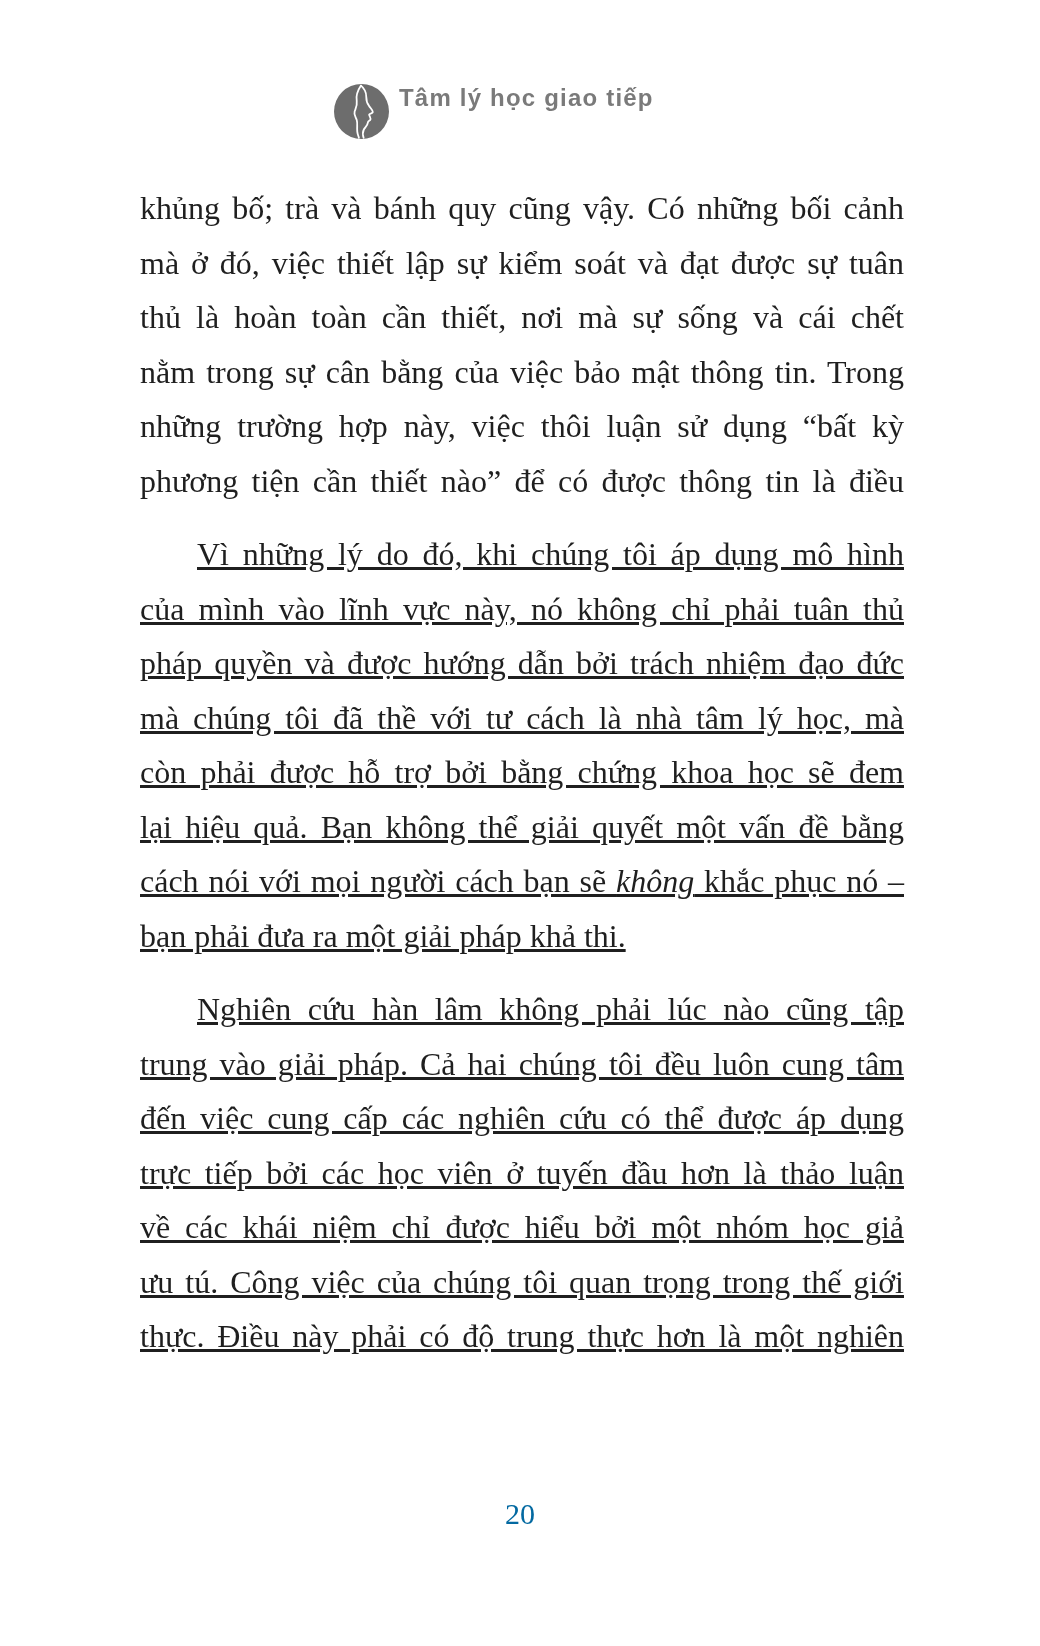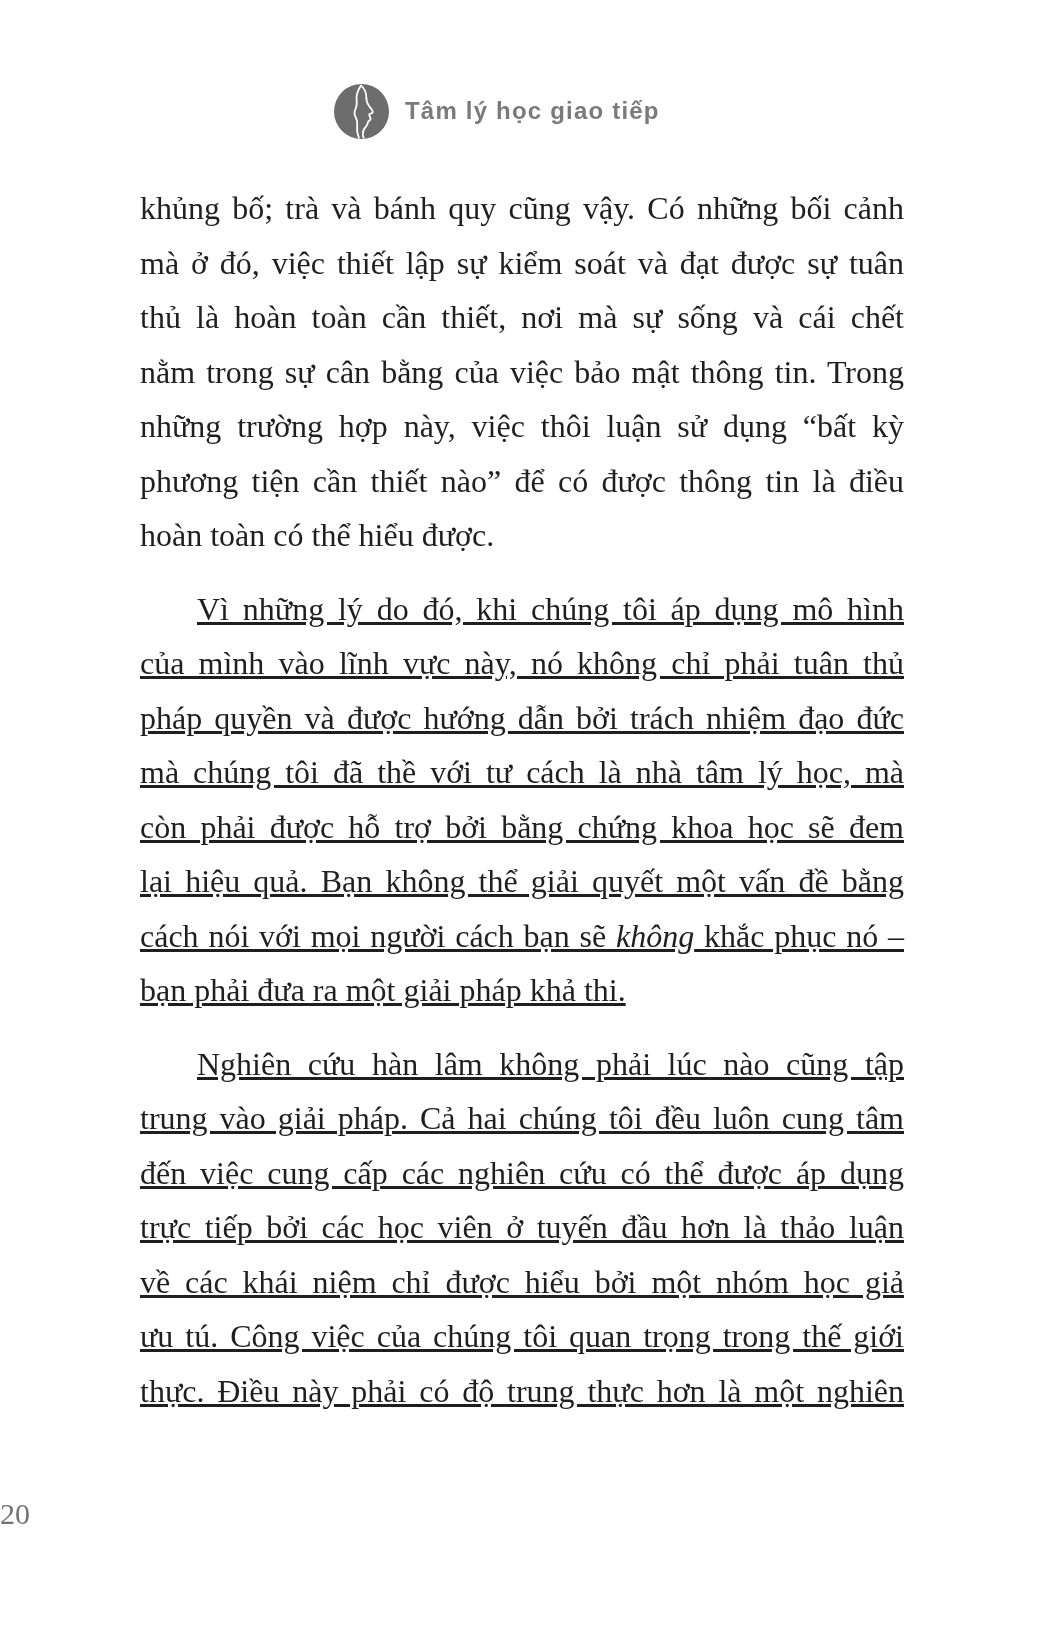--- a/index.html
+++ b/index.html
@@ -11,22 +11,21 @@
     background: #ffffff;
     overflow: hidden;
     font-family: "Liberation Serif", serif;
   }
   
   .running-head {
     position: absolute;
     left: 334px;
     top: 84px;
     display: flex;
-    align-items: center;
-    gap: 16px;
+    gap: 10px;
   }
   .logo-wrap { width: 55px; height: 55px; display: block; }
   .logo-wrap svg { width: 55px; height: 55px; display: block; }
   .head-title {
     font-family: "Liberation Sans", sans-serif;
     font-weight: bold;
     font-size: 24px;
     letter-spacing: 1.2px;
     color: #7a7a7a;
     white-space: nowrap;
@@ -49,23 +48,24 @@
   }
   .line.no-stretch { text-align-last: left; }
   .line.indented { text-indent: 57px; }
   .line em { font-style: italic; }
   
   .page-footer {
     position: absolute;
     left: 0;
     top: 1498px;
     width: 100%;
+    text-align: center;
     font-size: 30px;
     line-height: 32px;
-    color: #737373;
+    color: #0369a1;
   }
 </style>
 </head>
 <body>
 
 <div class="page">
 
   <header class="running-head">
     <span class="logo-wrap">
       <svg viewBox="0 0 52 52" xmlns="http://www.w3.org/2000/svg" aria-hidden="true">
@@ -80,21 +80,20 @@
   </header>
 
   <main class="body-text">
       <div class="paragraph">
         <div class="line">khủng bố; trà và bánh quy cũng vậy. Có những bối cảnh</div>
         <div class="line">mà ở đó, việc thiết lập sự kiểm soát và đạt được sự tuân</div>
         <div class="line">thủ là hoàn toàn cần thiết, nơi mà sự sống và cái chết</div>
         <div class="line">nằm trong sự cân bằng của việc bảo mật thông tin. Trong</div>
         <div class="line">những trường hợp này, việc thôi luận sử dụng “bất kỳ</div>
         <div class="line">phương tiện cần thiết nào” để có được thông tin là điều</div>
-        <div class="line no-stretch">hoàn toàn có thể hiểu được.</div>
       </div>
       <div class="paragraph">
         <div class="line indented">Vì những lý do đó, khi chúng tôi áp dụng mô hình</div>
         <div class="line">của mình vào lĩnh vực này, nó không chỉ phải tuân thủ</div>
         <div class="line">pháp quyền và được hướng dẫn bởi trách nhiệm đạo đức</div>
         <div class="line">mà chúng tôi đã thề với tư cách là nhà tâm lý học, mà</div>
         <div class="line">còn phải được hỗ trợ bởi bằng chứng khoa học sẽ đem</div>
         <div class="line">lại hiệu quả. Bạn không thể giải quyết một vấn đề bằng</div>
         <div class="line">cách nói với mọi người cách bạn sẽ <em>không</em> khắc phục nó –</div>
         <div class="line no-stretch">bạn phải đưa ra một giải pháp khả thi.</div>

